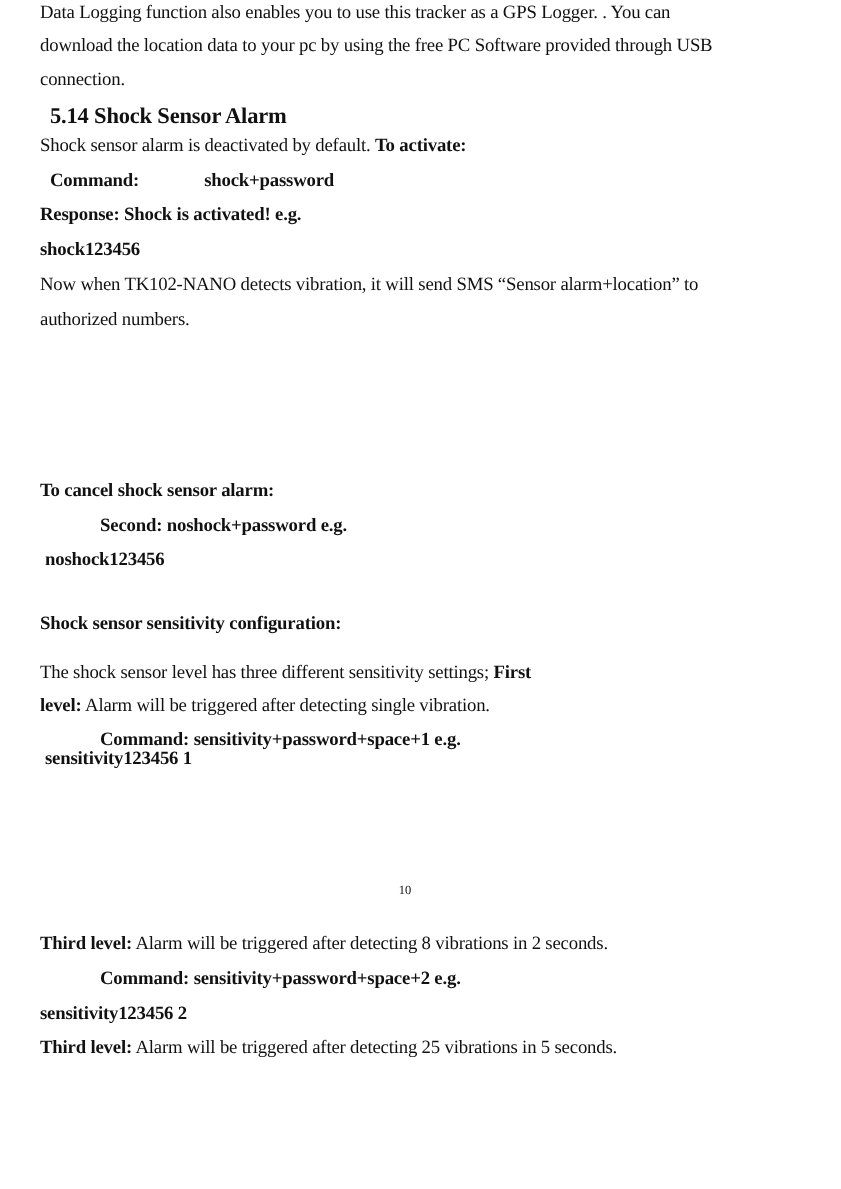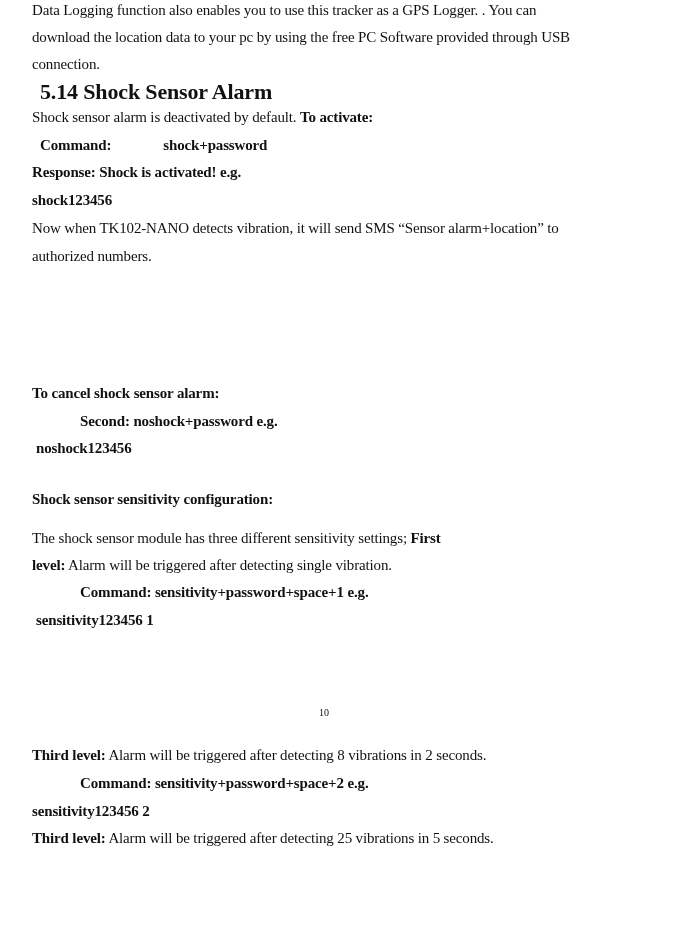--- a/index.html
+++ b/index.html
@@ -1,20 +1,20 @@
 <!DOCTYPE html>
 <html><head>
   <meta charset="utf-8">
   <style>
     html, body { margin: 0; padding: 0; background: #ffffff; }
     body { width: 673px; height: 951px; position: relative; overflow: hidden;
            font-family: "Liberation Serif", "DejaVu Serif", serif; color: #111111; }
     .line { position: absolute; left: 32px; font-size: 15px; line-height: 18px; white-space: nowrap; letter-spacing: -0.15px; }
     .b { font-weight: bold; }
-    .h { font-size: 22px; font-weight: bold; left: 40px; }
+    .h { font-size: 18px; font-weight: bold; left: 40px; }
     .indent { left: 80px; }
     .small-indent { left: 36px; text-align: center; }
     .pagenum { position: absolute; left: 0; width: 648px; text-align: center; font-size: 10px; top: 707px; }
     .tab { display: inline-block; width: 52px; }
   </style>
 </head>
 <body>
 
 <div>
   <div class="line" style="top:1px">Data Logging function also enables you to use this tracker as a GPS Logger. . You can</div>
@@ -36,27 +36,27 @@
   <div class="line" style="top:219px">Now when TK102-NANO detects vibration, it will send SMS “Sensor alarm+location” to</div>
   <div class="line" style="top:247px">authorized numbers.</div>
 
   <div class="line b" style="top:384px">To cancel shock sensor alarm:</div>
   <div class="line b indent" style="top:412px">Second: noshock+password e.g.</div>
   <div class="line b small-indent" style="top:439px">noshock123456</div>
 
   <div class="line b" style="top:490px">Shock sensor sensitivity configuration:</div>
 
   <div class="line" style="top:529px">
-    <span>The shock sensor module has three different sensitivity settings;  </span><span class="b">First</span>
+    <span>The shock sensor level has three different sensitivity settings;  </span><span class="b">First</span>
   </div>
   <div class="line" style="top:556px">
     <span class="b">level:</span><span> Alarm will be triggered after detecting single vibration.</span>
   </div>
   <div class="line b indent" style="top:583px">Command: sensitivity+password+space+1  e.g.</div>
-  <div class="line b small-indent" style="top:611px">sensitivity123456 1</div>
+  <div class="line b small-indent" style="top:598px">sensitivity123456 1</div>
 
   <div class="pagenum">10</div>
 
   <div class="line" style="top:746px">
     <span class="b">Third level:</span><span> Alarm will be triggered after detecting 8 vibrations in 2 seconds.</span>
   </div>
   <div class="line b indent" style="top:774px">Command: sensitivity+password+space+2 e.g.</div>
   <div class="line b" style="top:802px">sensitivity123456 2</div>
   <div class="line" style="top:829px">
     <span class="b">Third level:</span><span> Alarm will be triggered after detecting 25 vibrations in 5 seconds.</span>

